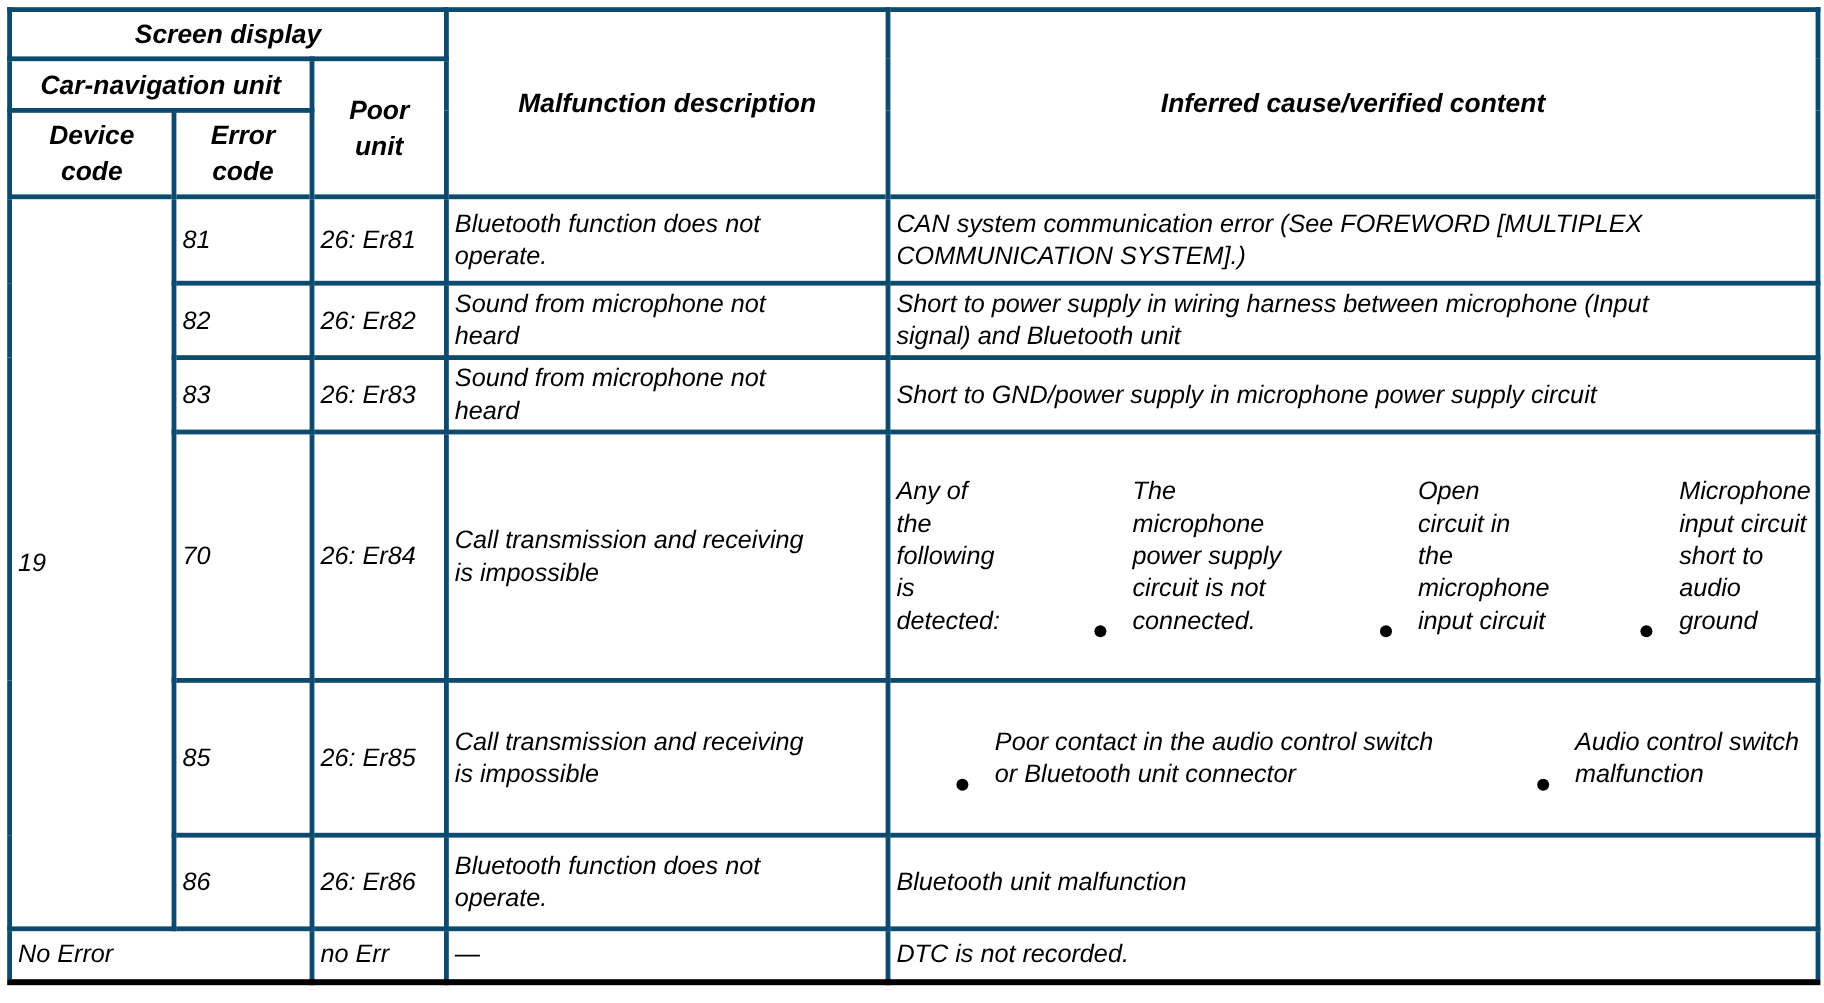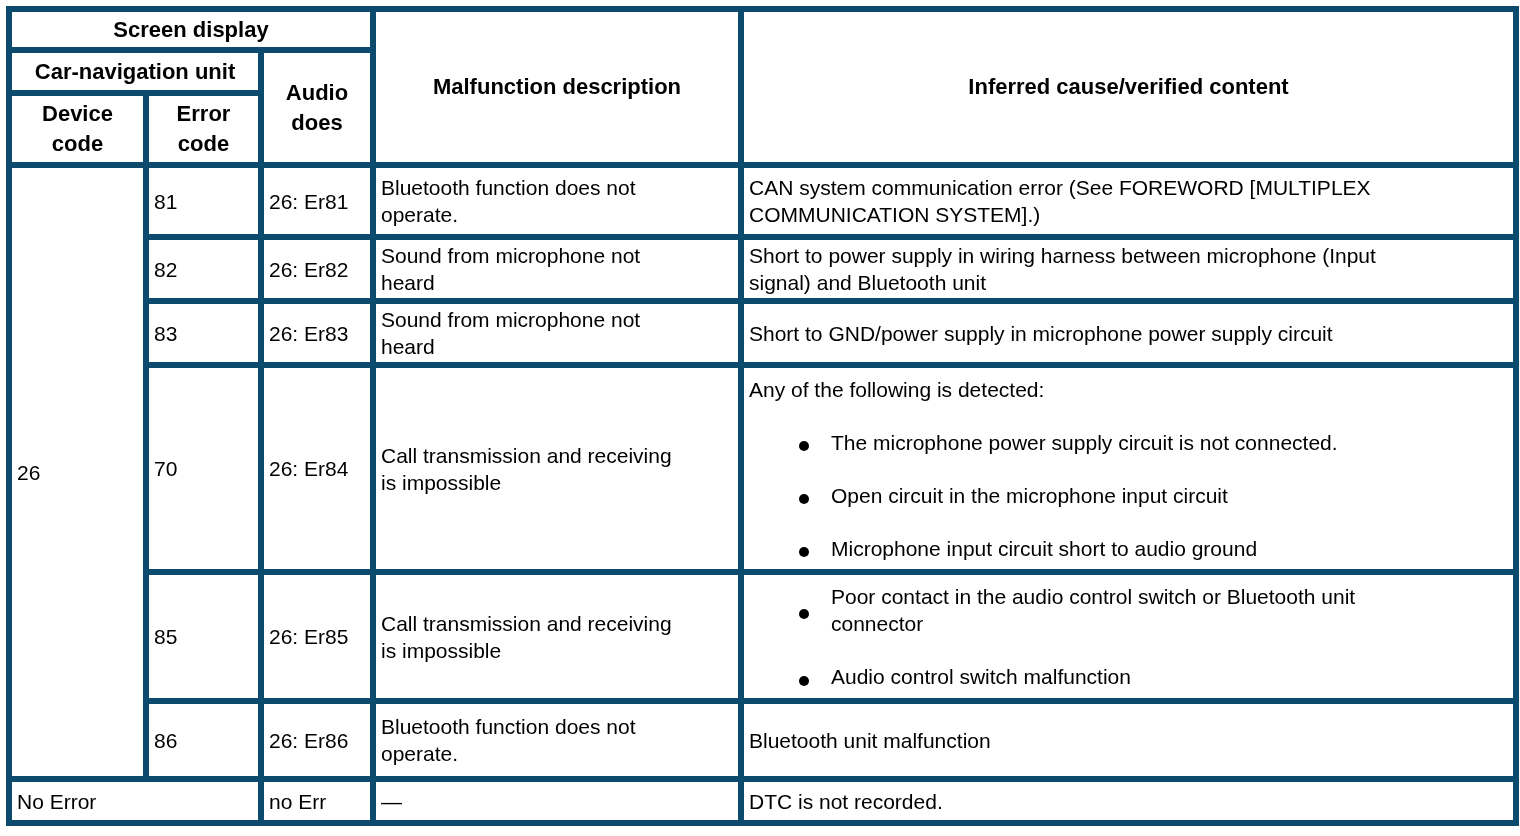--- a/index.html
+++ b/index.html
@@ -22,28 +22,29 @@
     position: absolute;
     left: 6px;
     top: 6px;
     width: 1507px;
     border-collapse: collapse;
     table-layout: fixed;
     border: 4px solid #000;
     border-bottom-width: 5px;
   }
   td, th {
-    border: 6px solid #0c4a6e;
+    border: 4px solid #0c4a6e;
     padding: 2px 4px 2px 5px;
     font-size: 21px;
     line-height: 27px;
     vertical-align: middle;
     text-align: left;
     font-weight: normal;
     overflow: hidden;
+    font-style: italic;
   }
   th {
     font-size: 22px;
     line-height: 30px;
     font-weight: bold;
     text-align: center;
     padding: 0 4px;
   }
   
   thead tr.h3 th, thead th.deep { border-bottom-width: 3px; }
@@ -59,27 +60,26 @@
   tr.r86 { height: 78px; }
   tr.rno { height: 44px; }
 
   .hdr-narrow { display: inline-block; max-width: 95px; vertical-align: middle; }
 
   .malf-text  { max-width: 300px; }
   .cause-text { max-width: 660px; }
 
   .cause-list {
     display: flex;
-    flex-direction: column;
     gap: 26px;
   }
   .bullet {
     display: flex;
     padding-left: 50px;
-    align-items: center;
+    align-items: flex-end;
   }
   .dot {
     width: 10px;
     height: 10px;
     border-radius: 50%;
     background: #000;
     margin-top: 8px;
     margin-right: 22px;
     flex: 0 0 auto;
   }
@@ -98,30 +98,30 @@
       <col style="width:775px">
     </colgroup>
     <thead>
       <tr class="h1">
         <th colspan="3">Screen display</th>
         <th rowspan="3" class="deep">Malfunction description</th>
         <th rowspan="3" class="deep">Inferred cause/verified content</th>
       </tr>
       <tr class="h2">
         <th colspan="2">Car-navigation unit</th>
-        <th rowspan="2" class="deep"><span class="hdr-narrow">Audio does</span></th>
+        <th rowspan="2" class="deep"><span class="hdr-narrow">Poor unit</span></th>
       </tr>
       <tr class="h3">
         <th><span class="hdr-narrow">Device code</span></th>
         <th><span class="hdr-narrow">Error code</span></th>
       </tr>
     </thead>
     <tbody>
       <tr class="r81">
-        <td rowspan="6">26</td>
+        <td rowspan="6">19</td>
         <td>81</td>
         <td>26: Er81</td>
         <td>
             <div class="malf-text">Bluetooth function does not operate.</div>
           </td>
         <td>
             <div class="cause-text">CAN system communication error (See FOREWORD [MULTIPLEX COMMUNICATION SYSTEM].)</div>
           </td>
       </tr>
       <tr class="r82">

